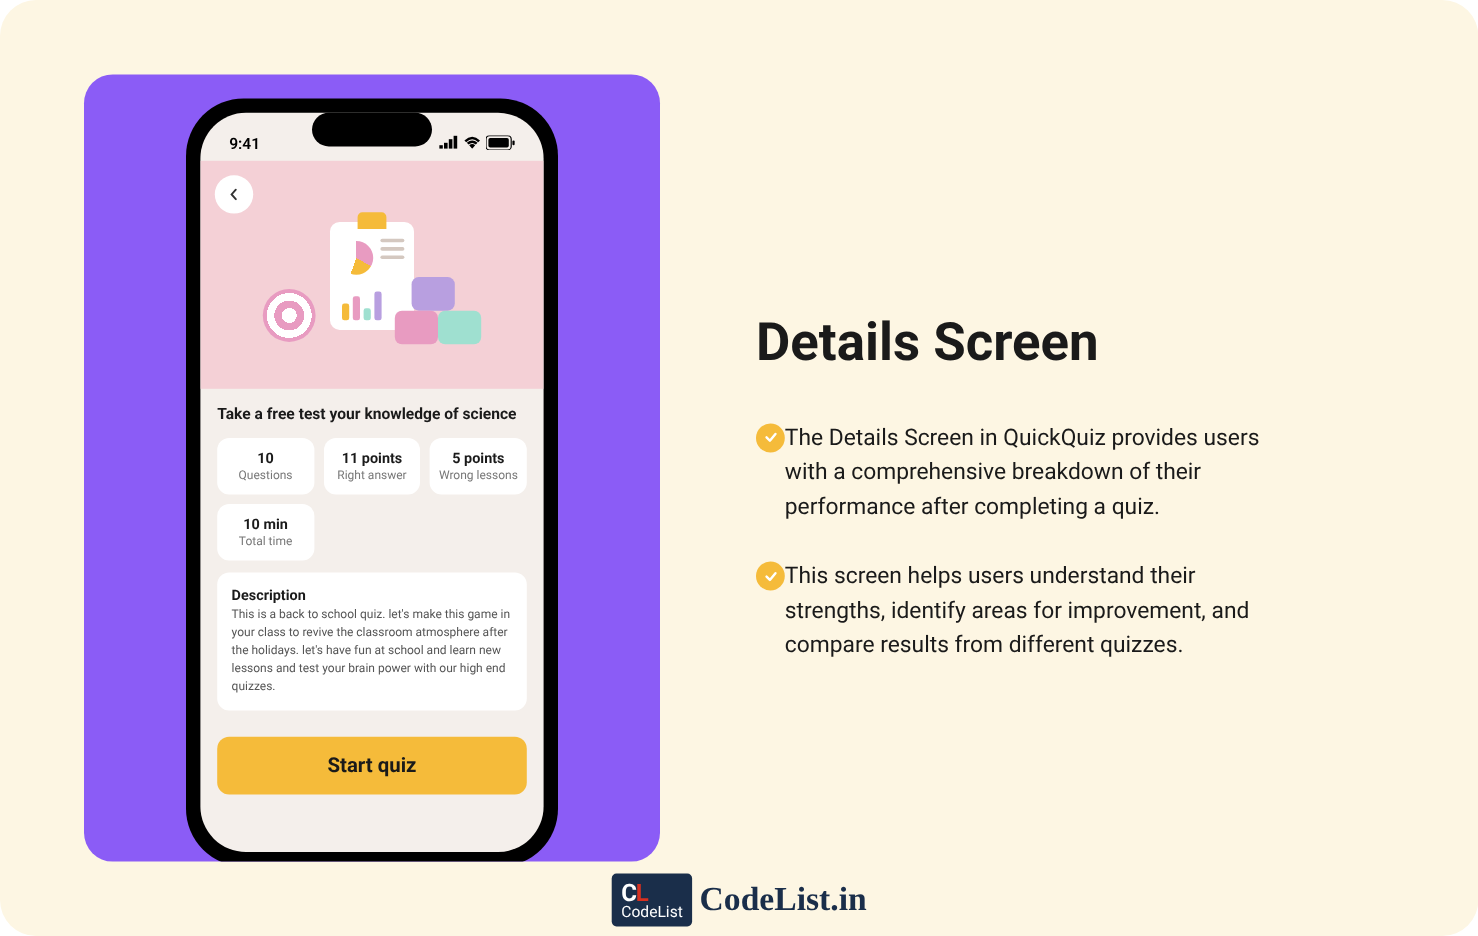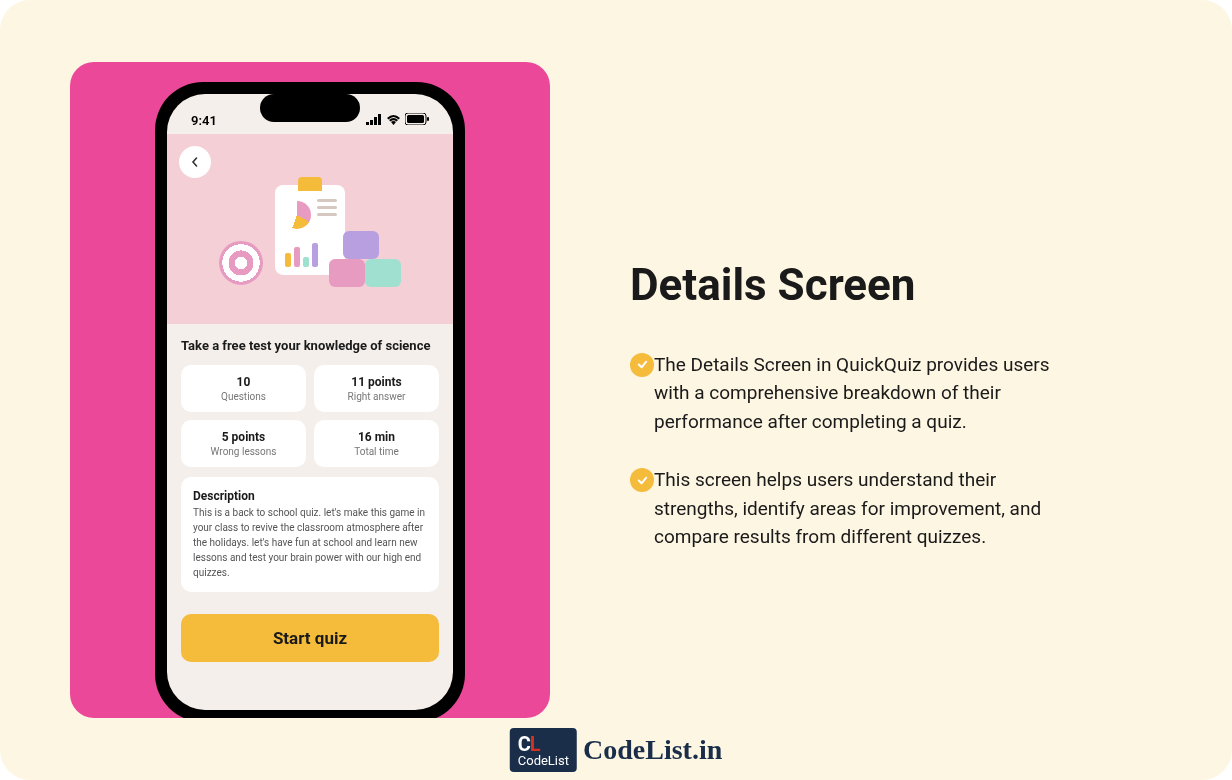--- a/index.html
+++ b/index.html
@@ -1,40 +1,40 @@
 <!DOCTYPE html>
 <html><head>
 <meta charset="utf-8">
 <style>
 *{margin:0;padding:0;box-sizing:border-box;font-family:-apple-system,BlinkMacSystemFont,'Segoe UI',Roboto,sans-serif}
 body{background:#fff;width:1232px;height:780px;display:flex;align-items:flex-start;justify-content:center;padding:0}
 .outer{width:1232px;height:780px;background:#fdf6e3;border-radius:30px;position:relative;overflow:hidden}
 .content{display:flex;align-items:center;padding:60px 70px;height:100%;gap:80px}
-.left{width:480px;height:656px;background:#ec4899;border-radius:24px;display:flex;justify-content:center;align-items:flex-start;padding-top:20px;overflow:hidden}
+.left{width:480px;height:656px;background:#8b5cf6;border-radius:24px;display:flex;justify-content:center;align-items:flex-start;padding-top:20px;overflow:hidden}
 .phone{width:310px;height:640px;background:#000;border-radius:48px;padding:12px;position:relative}
 .phone-inner{width:100%;height:100%;background:#f4efeb;border-radius:38px;overflow:hidden;position:relative}
 .notch{position:absolute;top:12px;left:50%;transform:translateX(-50%);width:100px;height:28px;background:#000;border-radius:16px;z-index:10}
 .status-bar{display:flex;justify-content:space-between;align-items:center;padding:13px 24px 0;font-size:13px;font-weight:600;color:#000;height:40px}
 .status-icons{display:flex;gap:4px;align-items:center}
 .hero{background:#f4d0d6;height:190px;position:relative;padding:12px}
 .back-btn{width:32px;height:32px;background:#fff;border-radius:50%;display:flex;align-items:center;justify-content:center;font-size:16px;color:#333;cursor:pointer}
 .hero-art{position:absolute;left:50%;top:50%;transform:translate(-50%,-45%);display:flex;align-items:flex-end;gap:4px}
 .clipboard{width:70px;height:90px;background:#fff;border-radius:8px;position:relative;margin-bottom:8px}
 .clip{position:absolute;top:-8px;left:50%;transform:translateX(-50%);width:24px;height:14px;background:#f5bb3a;border-radius:4px 4px 0 0}
 .pie{width:28px;height:28px;border-radius:50%;background:conic-gradient(#e89bc1 0 120deg,#f5bb3a 120deg 200deg,#fff 200deg 360deg);position:absolute;top:16px;left:8px}
 .lines{position:absolute;top:14px;right:8px;display:flex;flex-direction:column;gap:4px}
 .lines div{width:20px;height:3px;background:#d4c8c0;border-radius:2px}
 .bars{position:absolute;bottom:8px;left:10px;display:flex;gap:3px;align-items:flex-end}
 .bars div{width:6px;border-radius:2px}
 .target{width:44px;height:44px;border-radius:50%;background:radial-gradient(circle,#fff 0 20%,#e89bc1 20% 40%,#fff 40% 60%,#e89bc1 60% 80%,#fff 80% 100%);position:absolute;left:-56px;bottom:-2px}
 .puzzle{position:absolute;right:-56px;bottom:-4px;display:flex;flex-direction:column}
 .pz{width:36px;height:28px;border-radius:6px}
 .app-body{padding:14px 14px 0}
 .title{font-size:13px;font-weight:700;color:#1a1a1a;margin-bottom:12px}
-.stats{display:grid;grid-template-columns:1fr 1fr;gap:8px;margin-bottom:10px}
+.stats{display:grid;grid-template-columns:1fr 1fr 1fr;gap:8px;margin-bottom:10px}
 .stat{background:#fff;border-radius:10px;padding:10px 6px;text-align:center}
 .stat-v{font-size:12px;font-weight:700;color:#1a1a1a}
 .stat-l{font-size:10px;color:#777;margin-top:2px}
 .desc{background:#fff;border-radius:10px;padding:12px;margin-bottom:22px}
 .desc-h{font-size:12px;font-weight:700;color:#1a1a1a;margin-bottom:2px}
 .desc-t{font-size:10px;color:#555;line-height:1.5}
 .start{background:#f5bb3a;border-radius:10px;padding:14px;text-align:center;font-size:17px;font-weight:700;color:#1a1a1a;cursor:pointer}
 .right{flex:1;padding-top:60px}
 .heading{font-size:44px;font-weight:700;color:#1a1a1a;margin-bottom:40px}
 .bullet{display:flex;margin-bottom:30px;align-items:flex-start}
@@ -120,21 +120,21 @@
                 </div>
               <div class="stat">
                   <div class="stat-v">11 points</div>
                   <div class="stat-l">Right answer</div>
                 </div>
               <div class="stat">
                   <div class="stat-v">5 points</div>
                   <div class="stat-l">Wrong lessons</div>
                 </div>
               <div class="stat">
-                  <div class="stat-v">16 min</div>
+                  <div class="stat-v">10 min</div>
                   <div class="stat-l">Total time</div>
                 </div>
             </div>
             <div class="desc">
               <div class="desc-h">Description</div>
               <div class="desc-t">This is a back to school quiz. let's make this game in your class to revive the classroom atmosphere after the holidays. let's have fun at school and learn new lessons and test your brain power with our high end quizzes.</div>
             </div>
             <div class="start">Start quiz</div>
           </div>
         </div>

